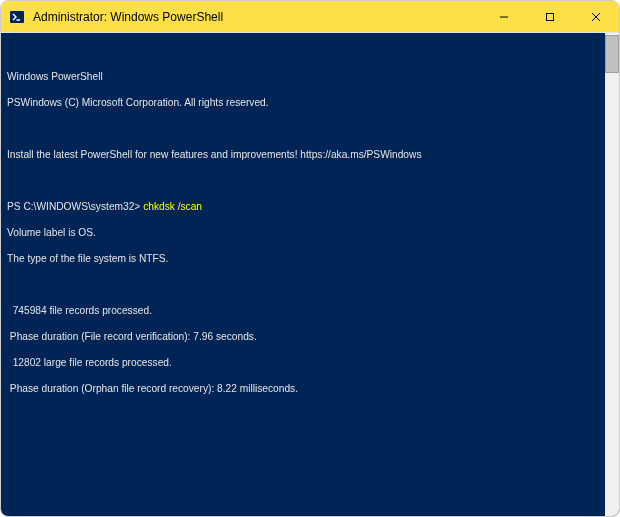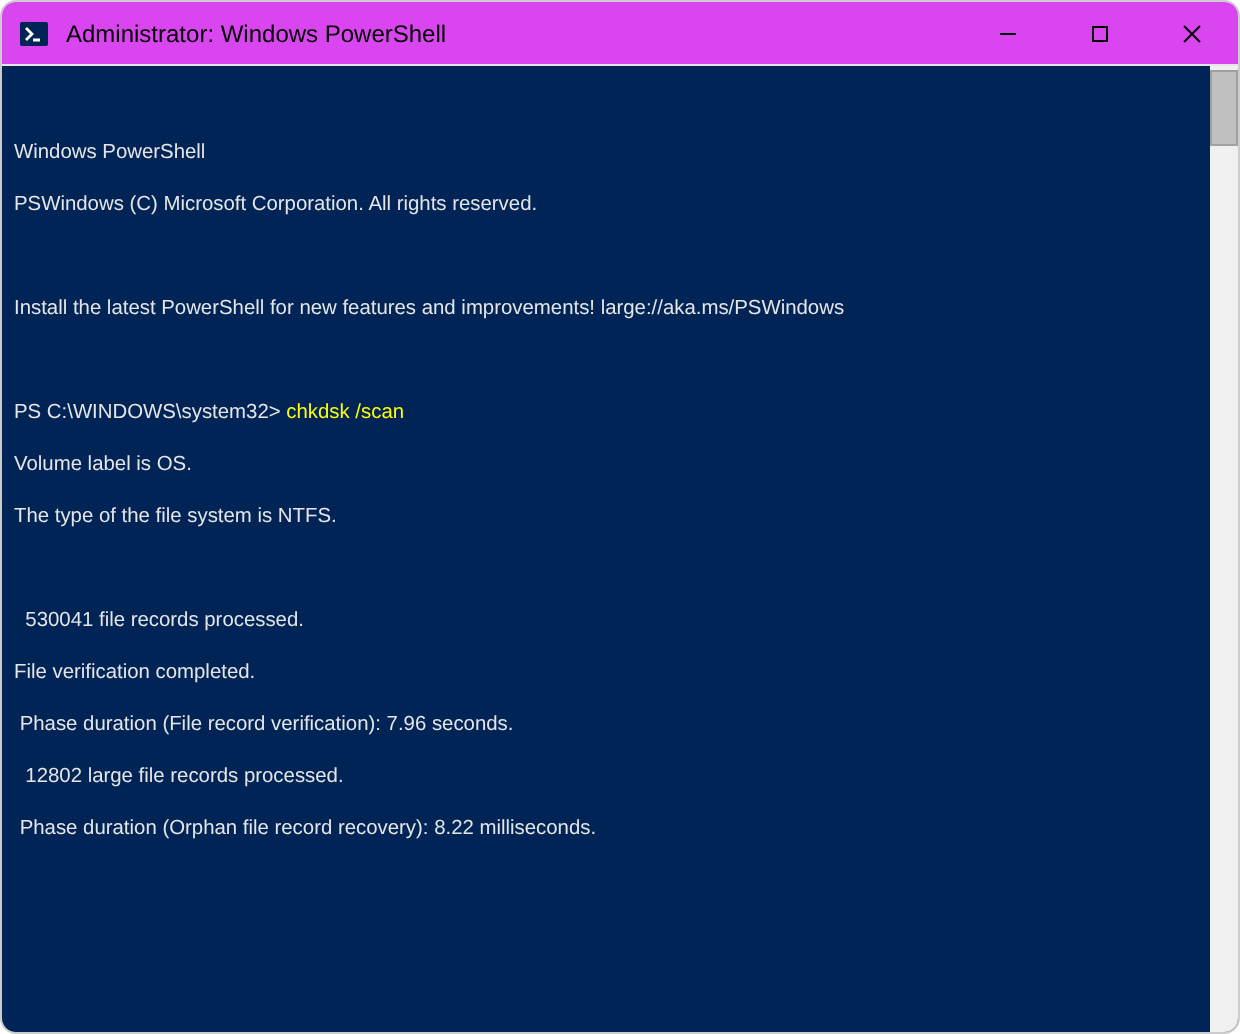--- a/index.html
+++ b/index.html
@@ -1,18 +1,18 @@
 <!DOCTYPE html>
 <html><head>
   <meta charset="utf-8">
   <style>
     * { margin: 0; padding: 0; box-sizing: border-box; }
     body { background: #fff; width: 620px; height: 517px; overflow: hidden; font-family: "Segoe UI", sans-serif; }
     .window { width: 620px; height: 517px; background: #fff; border: 1px solid #ccc; border-radius: 8px; overflow: hidden; display: flex; flex-direction: column; }
-    .titlebar { height: 32px; background: #d946ef; display: flex; align-items: center; padding-left: 8px; border-bottom: 1px solid #e5e5e5; }
+    .titlebar { height: 32px; background: #fde047; display: flex; align-items: center; padding-left: 8px; border-bottom: 1px solid #e5e5e5; }
     .titlebar .icon { width: 16px; height: 16px; margin-right: 8px; display: inline-flex; align-items: center; justify-content: center; }
     .titlebar .title { font-size: 12px; color: #000; flex: 1; }
     .titlebar .controls { display: flex; height: 100%; }
     .titlebar .controls .btn { width: 46px; height: 100%; display: flex; align-items: center; justify-content: center; font-size: 10px; color: #000; cursor: default; }
     .terminal-wrap { flex: 1; background: #012456; position: relative; overflow: hidden; }
     .terminal { width: 100%; height: 100%; padding: 4px 6px; overflow-y: auto; font-family: Liberation Sans, sans-serif; font-size: 10.2px; line-height: 13px; color: #e5e5e5; white-space: pre; margin-top: 20px; }
     .scrollbar { position: absolute; right: 0; top: 0; width: 14px; height: 100%; background: #f0f0f0; }
     .scrollbar-thumb { position: absolute; right: 0; top: 2px; width: 14px; height: 38px; background: #c0c0c0; border: 1px solid #a0a0a0; }
     .cmd { color: #ffff00; }
     .line { display: block; }
@@ -47,28 +47,27 @@
             <line x1="9" y1="1" x2="1" y2="9" stroke="#000" stroke-width="1"></line>
           </svg>
         </div>
     </div>
   </div>
   <div class="terminal-wrap">
     <div class="terminal">
 <span class="line">Windows PowerShell</span>
 <span class="line">PSWindows (C) Microsoft Corporation. All rights reserved.</span>
 <span class="line"> </span>
-<span class="line">Install the latest PowerShell for new features and improvements! large://aka.ms/PSWindows</span>
+<span class="line">Install the latest PowerShell for new features and improvements! https://aka.ms/PSWindows</span>
 <span class="line"> </span>
 <span class="line"><span>PS C:\WINDOWS\system32&gt; </span><span class="cmd">chkdsk /scan</span></span>
 <span class="line">Volume label is OS.</span>
 <span class="line">The type of the file system is NTFS.</span>
 <span class="line"> </span>
-<span class="line">  530041 file records processed.</span>
-<span class="line">File verification completed.</span>
+<span class="line">  745984 file records processed.</span>
 <span class="line"> Phase duration (File record verification): 7.96 seconds.</span>
 <span class="line">  12802 large file records processed.</span>
 <span class="line"> Phase duration (Orphan file record recovery): 8.22 milliseconds.</span>
 <span class="line"> </span>
 
 
 
 
 
 

